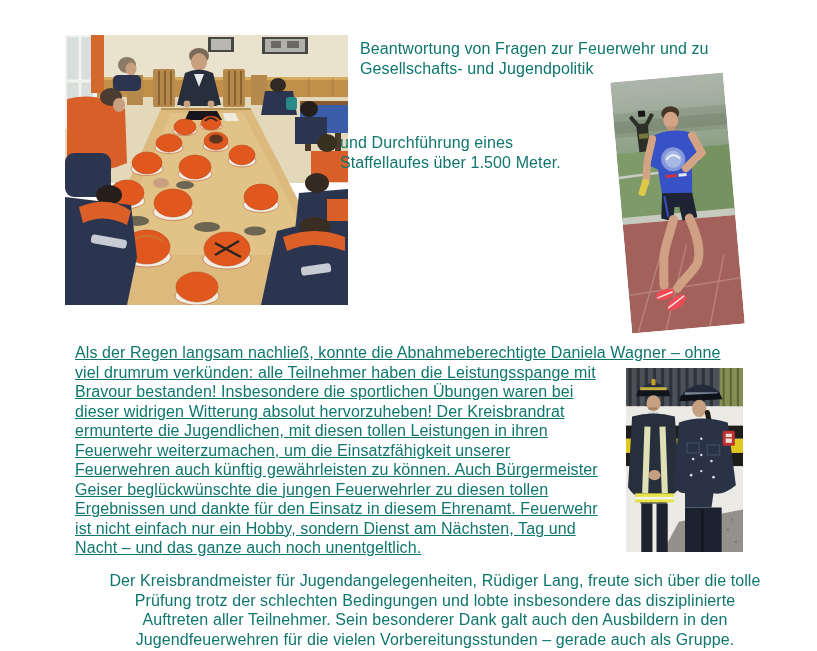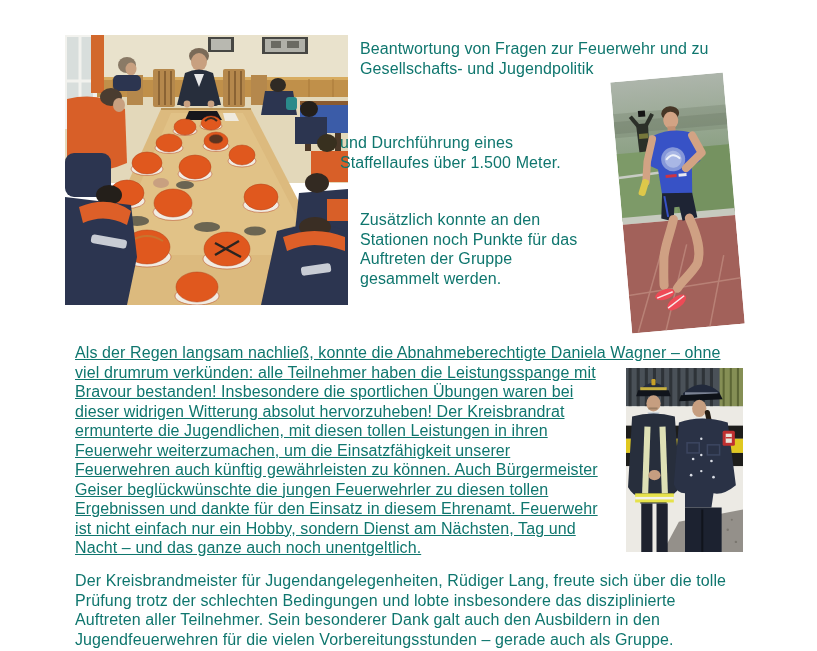--- a/index.html
+++ b/index.html
@@ -13,21 +13,21 @@
   }
   .photo{position:absolute;overflow:hidden;}
   .photo svg{display:block;width:100%;height:100%;}
   .photo-meeting{left:65px;top:35px;width:283px;height:270px;}
   .photo-runner{left:621px;top:77px;width:113px;height:252px;transform:rotate(-5deg);}
   .photo-officers{left:626px;top:368px;width:117px;height:184px;}
   .tb-intro1{left:360px;top:39px;width:380px;}
   .tb-intro2{left:340px;top:133px;width:300px;}
   .tb-intro3{left:360px;top:210px;width:300px;}
   .tb-para-main{left:75px;top:343px;width:680px;text-decoration:underline;}
-  .tb-para-footer{left:75px;top:571px;width:720px;}
+  .tb-para-footer{left:75px;top:571px;width:720px;text-align:center;}
 </style>
 </head>
 <body>
 
 <div class="page">
 
   <div class="photo photo-meeting">
     <svg viewBox="0 0 283 270" preserveAspectRatio="none">
       <rect x="0" y="0" width="283" height="62" fill="#e9e2cc"></rect>
       <rect x="0" y="58" width="283" height="90" fill="#e3d8ba"></rect>
@@ -341,24 +341,20 @@
         <rect x="58" y="138" width="36" height="44" fill="#1c2230"></rect>
         <line x1="75" y1="140" x2="75" y2="182" stroke="#10141c" stroke-width="2"></line>
       </g>
     </svg>
   </div>
 
   <div class="tb tb-intro1">Beantwortung von Fragen zur Feuerwehr und zu
 Gesellschafts- und Jugendpolitik</div>
   <div class="tb tb-intro2">und Durchführung eines
 Staffellaufes über 1.500 Meter.</div>
-  <div class="tb tb-intro3">Zusätzlich konnte an den
-Stationen noch Punkte für das
-Auftreten der Gruppe
-gesammelt werden.</div>
   <div class="tb tb-para-main">Als der Regen langsam nachließ, konnte die Abnahmeberechtigte Daniela Wagner – ohne
 viel drumrum verkünden: alle Teilnehmer haben die Leistungsspange mit
 Bravour bestanden! Insbesondere die sportlichen Übungen waren bei
 dieser widrigen Witterung absolut hervorzuheben! Der Kreisbrandrat
 ermunterte die Jugendlichen, mit diesen tollen Leistungen in ihren
 Feuerwehr weiterzumachen, um die Einsatzfähigkeit unserer
 Feuerwehren auch künftig gewährleisten zu können. Auch Bürgermeister
 Geiser beglückwünschte die jungen Feuerwehrler zu diesen tollen
 Ergebnissen und dankte für den Einsatz in diesem Ehrenamt. Feuerwehr
 ist nicht einfach nur ein Hobby, sondern Dienst am Nächsten, Tag und

